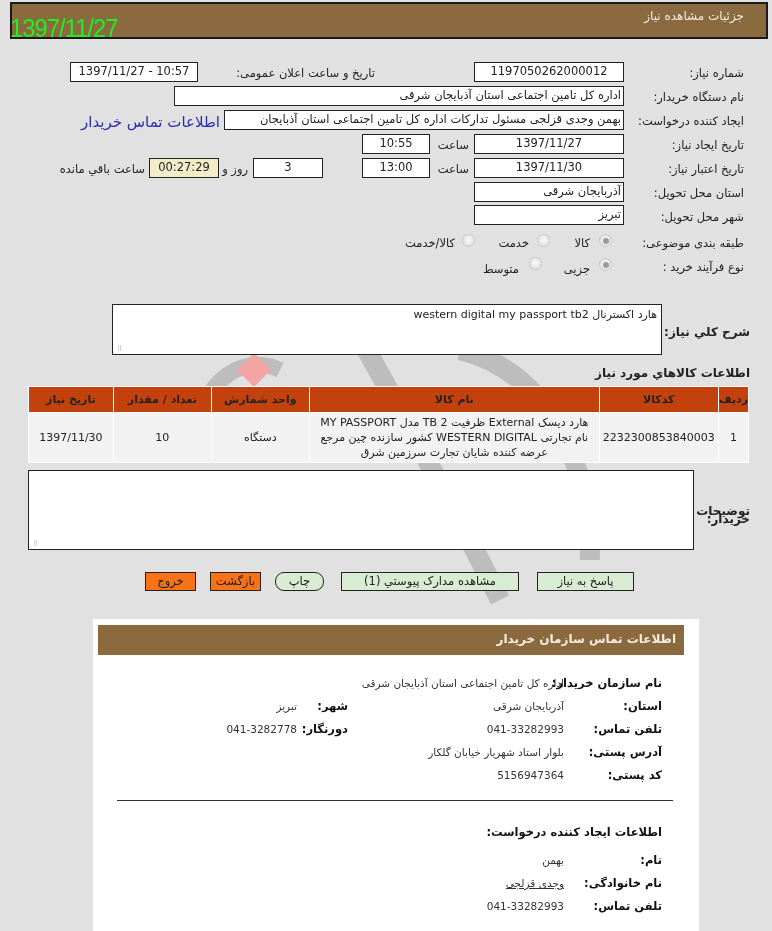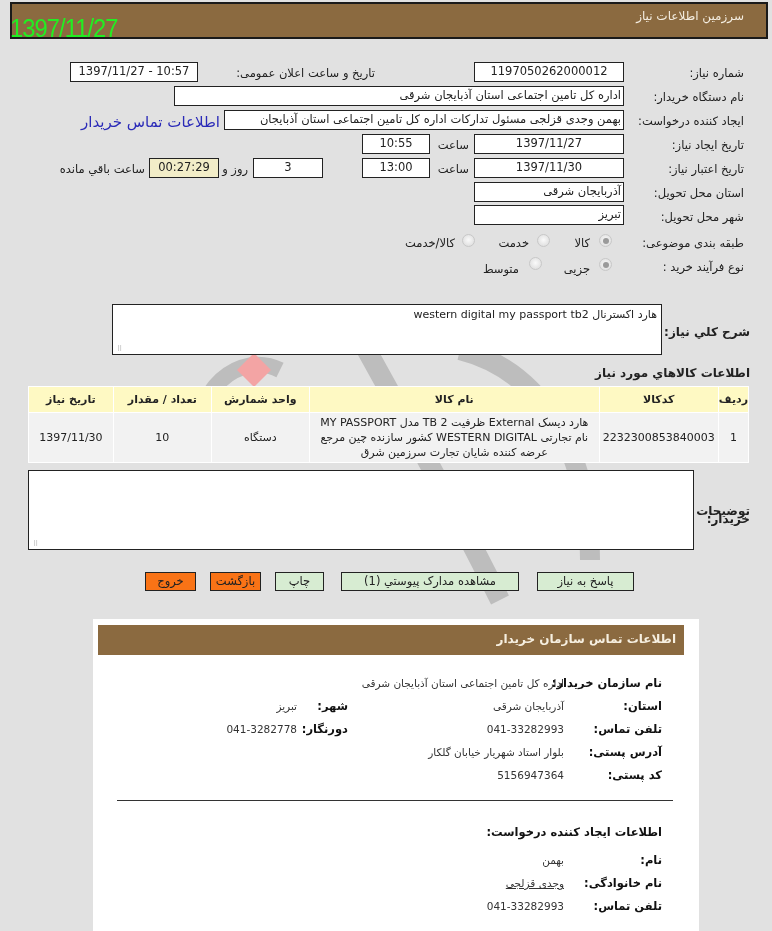--- a/index.html
+++ b/index.html
@@ -45,21 +45,21 @@
   .textarea {
     background: #fff; border: 1.5px solid #222;
   }
   .grip { position: absolute; left: 4px; bottom: 3px; color: #aaa; font-size: 7px; line-height: 4px; }
   .bold-lbl { font-weight: bold; direction: rtl; white-space: nowrap; font-size: 12px; }
   table.goods {
     position: absolute; left: 28px; top: 386px; width: 721px;
     border-collapse: collapse; background: #fff; border: 1px solid #bbb;
   }
   table.goods th {
-    background: #fef9c3; font-weight: bold; height: 26px; font-size: 11px;
+    background: #c2410c; font-weight: bold; height: 26px; font-size: 11px;
     border: 1px solid #fff; direction: rtl;
   }
   table.goods td {
     background: #f2f2f2; border: 1px solid #fff; text-align: center; font-size: 11px;
     padding: 2px 3px; line-height: 15px;
   }
   table.goods td.desc { direction: rtl; }
   .btn {
     position: absolute; height: 19px; border: 1.5px solid #222; font-size: 11.5px;
     text-align: center; line-height: 16px; direction: rtl; white-space: nowrap; cursor: pointer;
@@ -77,21 +77,21 @@
   }
   .plbl { font-weight: bold; direction: rtl; white-space: nowrap; font-size: 11.5px; color: #111; }
   .pval { direction: rtl; white-space: nowrap; font-size: 10.5px; color: #333; }
   .divider { left: 117px; top: 800px; width: 556px; height: 1px; background: #333; }
   .watermark { left: 120px; top: 330px; width: 560px; height: 300px; pointer-events: none; }
 </style>
 </head>
 <body>
 
 <div class="abs header-bar"></div>
-<div class="abs header-title">سرزمین اطلاعات نیاز</div>
+<div class="abs header-title">جزئیات مشاهده نیاز</div>
 <div class="abs stamp">1397/11/27</div>
 
 <svg class="abs watermark" viewBox="0 0 560 300">
   <path d="M340 20 C 420 40, 470 120, 470 230" stroke="#bdbdbd" stroke-width="20" fill="none"></path>
   <path d="M230 -10 C 280 80, 330 170, 380 270" stroke="#bdbdbd" stroke-width="20" fill="none"></path>
   <path d="M80 120 C 70 60, 120 20, 160 40" stroke="#bdbdbd" stroke-width="16" fill="none"></path>
   <rect x="122" y="28" width="24" height="24" fill="#f3a4a4" transform="rotate(45 134 40)"></rect>
   <text x="50" y="200" font-size="54" fill="#c6c6c6" font-family="DejaVu Sans, sans-serif" font-weight="bold">گستران</text>
 </svg>
 
@@ -171,21 +171,21 @@
 </table>
 
 <div class="abs bold-lbl" style="right:22px; top:504px;">توضیحات</div>
 <div class="abs bold-lbl" style="right:22px; top:512px;">خریدار:</div>
 <div class="abs textarea" style="left:28px; top:470px; width:666px; height:80px;">
   <span class="grip">⠿</span>
 </div>
 
 <div class="btn green" style="left:537px; top:572px; width:97px;">پاسخ به نیاز</div>
 <div class="btn green" style="left:341px; top:572px; width:178px;">مشاهده مدارک پیوستي (1)</div>
-<div class="btn green" style="left:275px; top:572px; width:49px;">چاپ</div>
+<div class="btn green" style="left:275px; top:572px; width:49px;border-radius:9px;">چاپ</div>
 <div class="btn pink" style="left:210px; top:572px; width:51px; overflow:hidden;">بازگشت</div>
 <div class="btn pink" style="left:145px; top:572px; width:51px;">خروج</div>
 
 <div class="abs panel"></div>
 <div class="abs panel-head"></div>
 <div class="abs panel-title">اطلاعات تماس سازمان خریدار</div>
 
 <div class="abs plbl" style="right:110px; top:676px;">نام سازمان خریدار:</div>
 <div class="abs pval" style="right:208px; top:677px;">اداره کل تامین اجتماعی استان آذبایجان شرقی</div>
 

